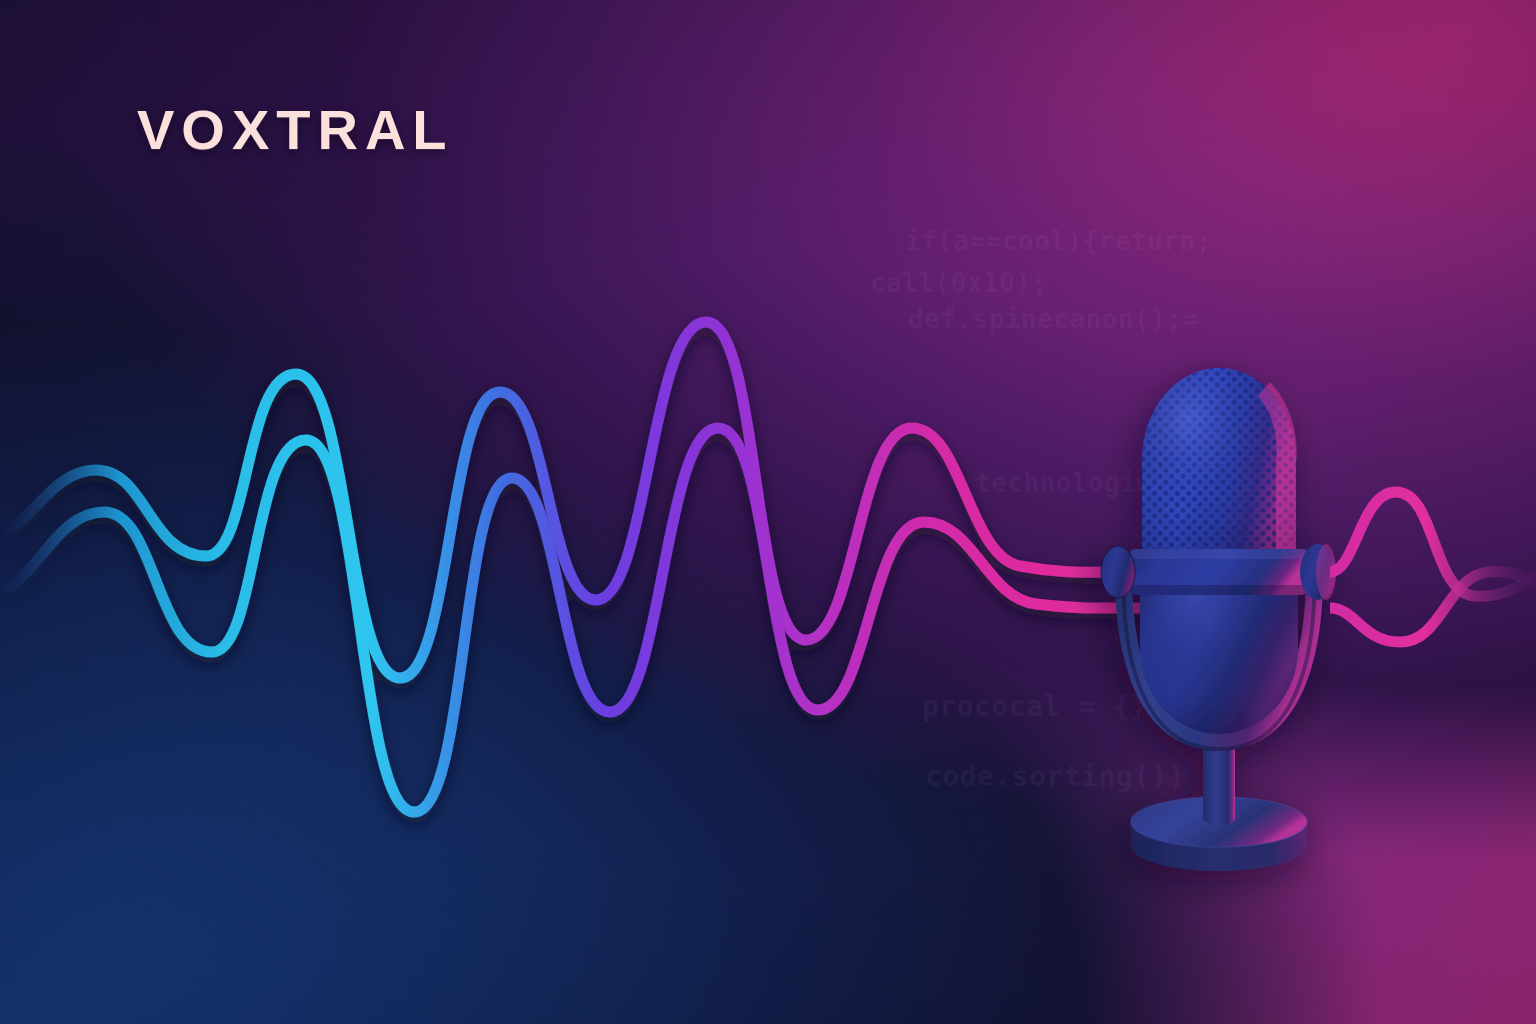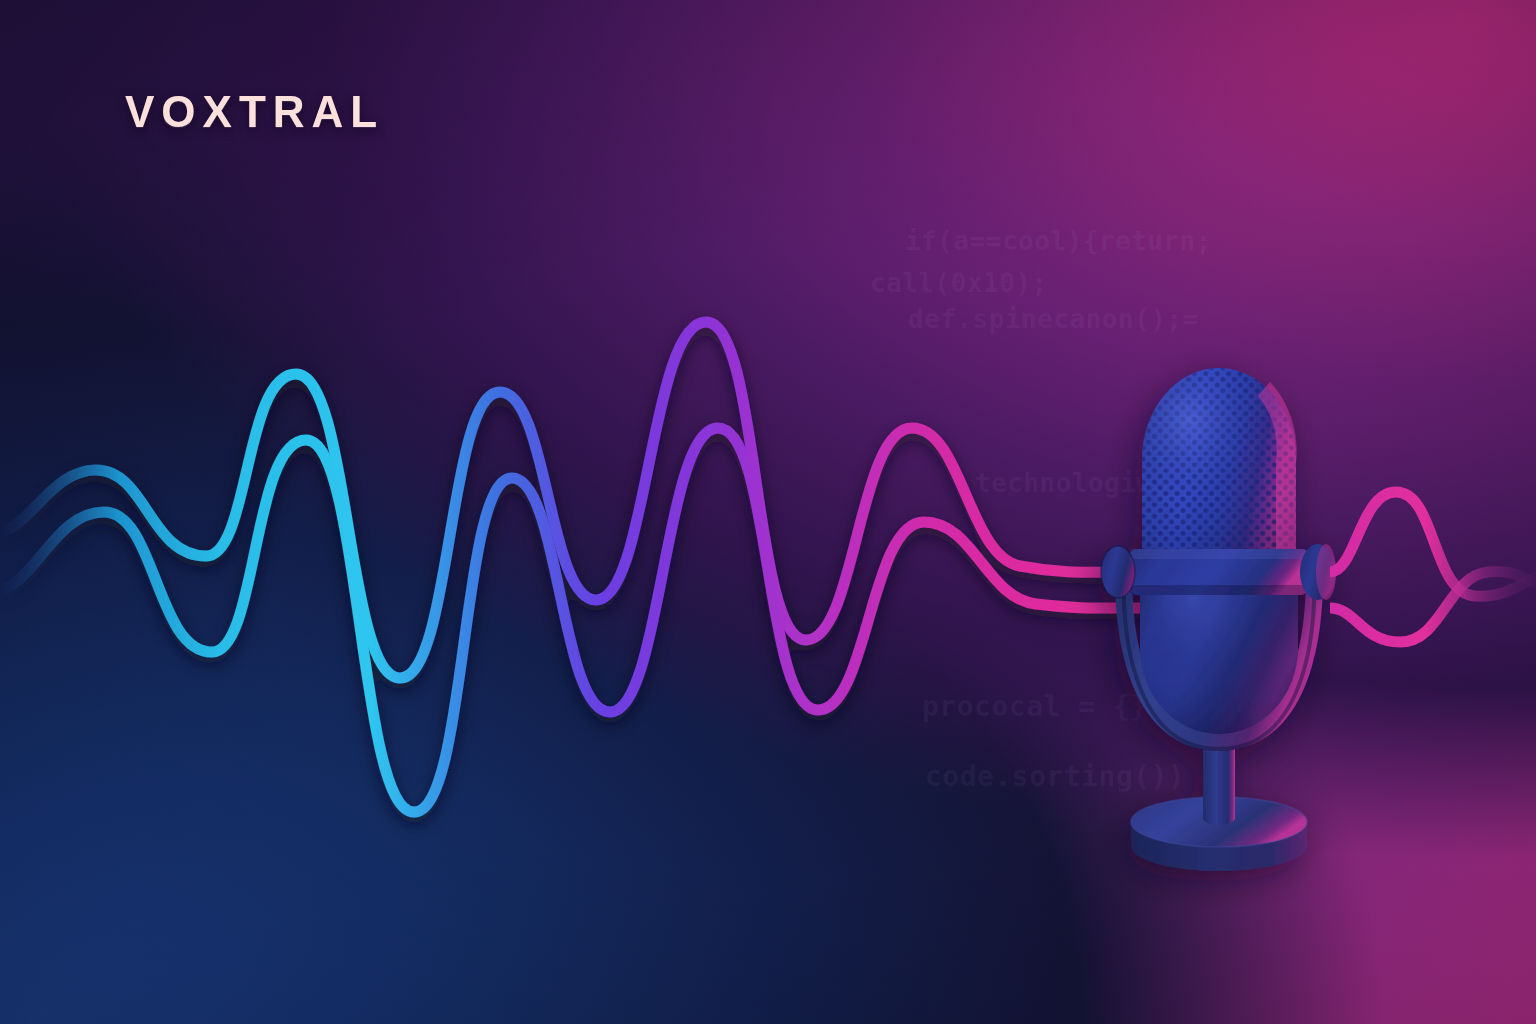--- a/index.html
+++ b/index.html
@@ -27,21 +27,21 @@
   
   #code-layer{ pointer-events:none;text-align:center; }
   .code-line{
     position:absolute;color:rgba(226,190,255,.055);
     font-family:"DejaVu Sans Mono","Liberation Mono",monospace;
     font-weight:700;white-space:nowrap;letter-spacing:.5px;
   }
   
   #brand{position:absolute;left:125px;top:90px;}
   #title{
-    margin:0;color:#fbe0dc;font-size:44px;font-weight:700;
+    margin:12px;color:#fbe0dc;font-size:56px;font-weight:700;
     letter-spacing:7px;line-height:1;
     text-shadow:0 3px 10px rgba(20,4,34,.75),0 1px 0 rgba(255,255,255,.16);
     text-align:center;
   }
   #subtitle{
     margin:28px 0 0 2px;color:#fbe0dc;font-size:28px;font-weight:700;
     letter-spacing:2.6px;line-height:1;
     text-shadow:0 2px 8px rgba(20,4,34,.7);
   }
   

